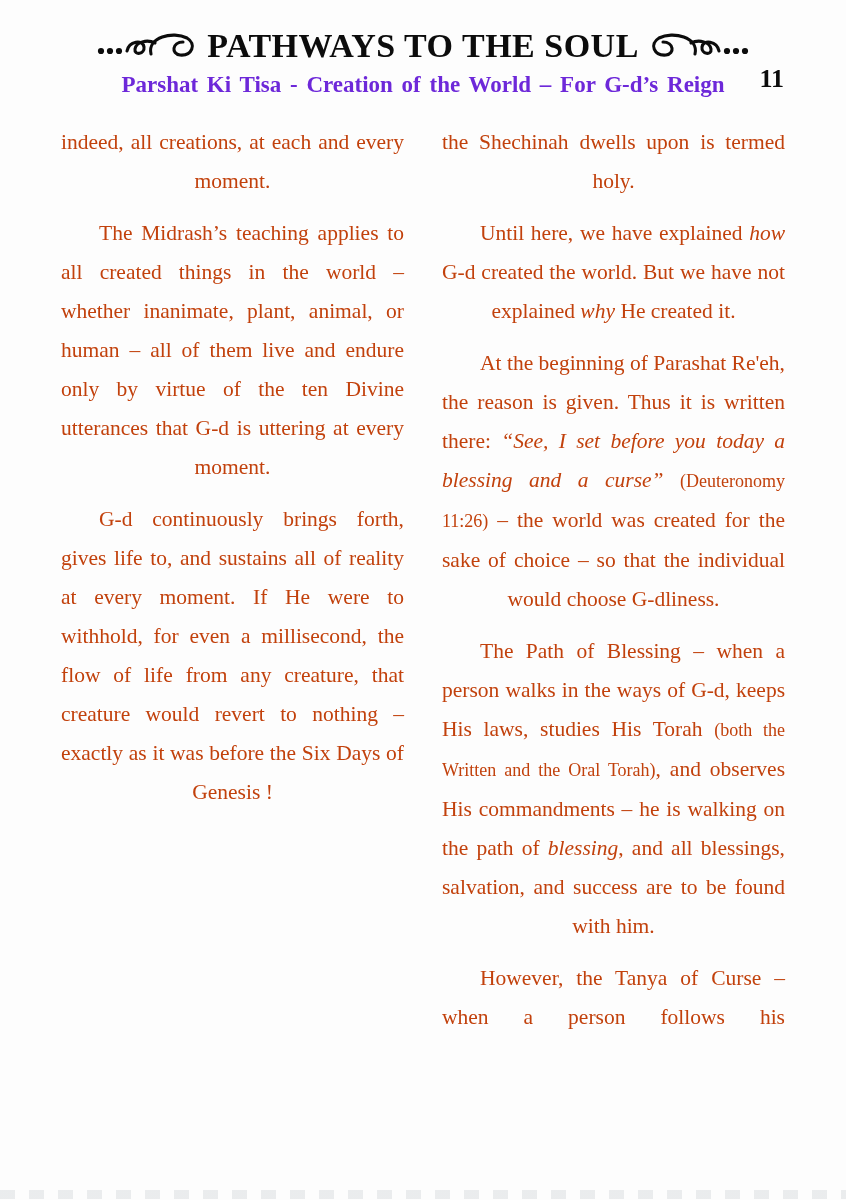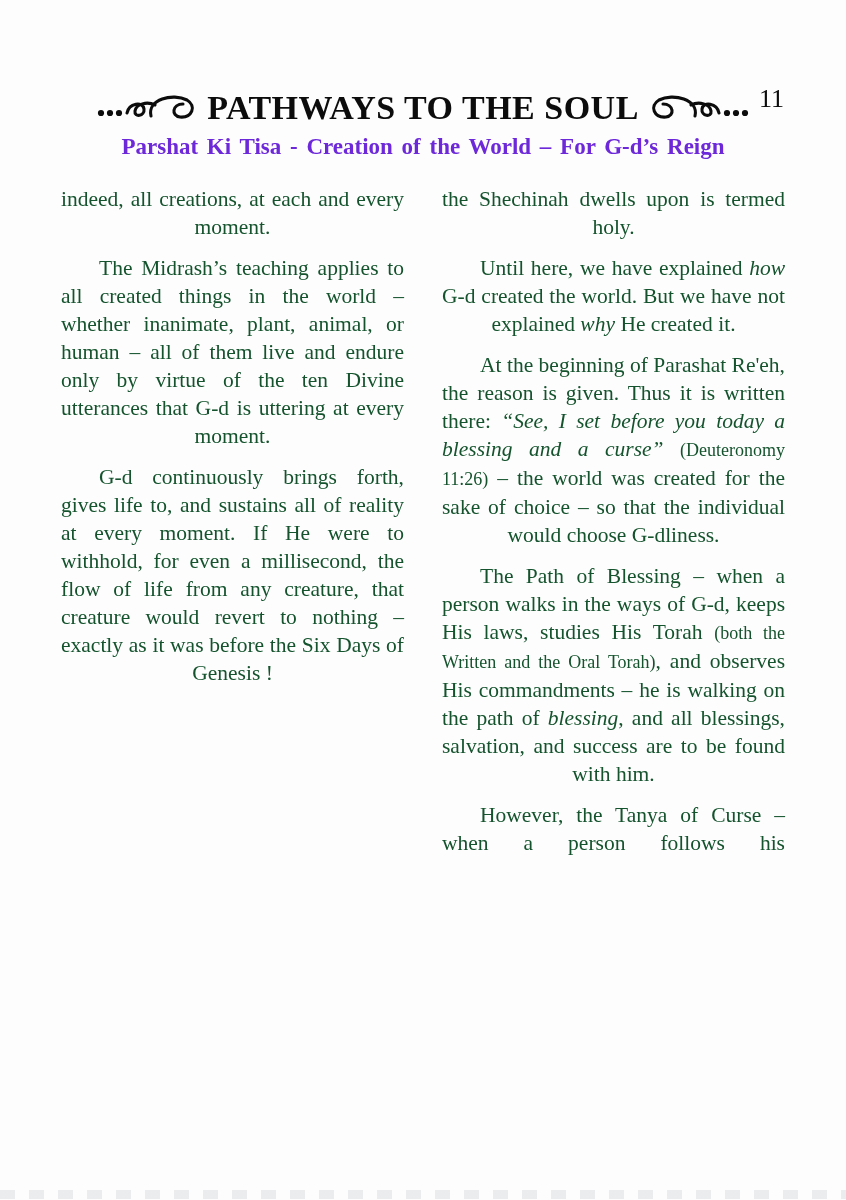--- a/index.html
+++ b/index.html
@@ -11,23 +11,22 @@
     position: relative;
     width: 846px;
     height: 1200px;
     background: #fdfdfd;
     color: #1b1b1b;
     font-family: "Liberation Serif", "DejaVu Serif", serif;
     overflow: hidden;
   }
   
   .header {
-    padding-top: 46px;
+    padding-top: 24px;
     position: relative;
-    margin-top: 40px;
   }
   .title-row {
     display: flex;
     align-items: center;
     justify-content: center;
     height: 44px;
   }
   .title {
     margin: 0 8px;
     font-size: 34px;
@@ -35,23 +34,23 @@
     letter-spacing: 0.5px;
     color: #0c0c0c;
     white-space: nowrap;
   }
   .orn { display: inline-flex; align-items: center; }
   .orn svg { display: block; }
   .orn-right svg { transform: scaleX(-1); }
   .page-num {
     position: absolute;
     right: 62px;
-    top: 44px;
+    top: 64px;
     font-size: 26px;
-    font-weight: 400;
+    font-weight: 700;
     color: #0c0c0c;
   }
   .subtitle {
     margin: 4px 0 0 0;
     text-align: center;
     font-size: 23px;
     font-weight: 700;
     word-spacing: 3px;
     color: #6d28d9;
   }
@@ -62,23 +61,23 @@
     padding: 0 61px;
     margin-top: 25px;
   }
   .col {
     width: 343px;
     flex: 0 0 343px;
   }
   .para {
     margin: 0 0 13px 0;
     font-size: 21.5px;
-    line-height: 28px;
+    line-height: 39px;
     text-align: justify;
-    color: #14532d;
+    color: #c2410c;
   }
   .para.indent { text-indent: 38px; }
   .para.last-center  { text-align-last: center; }
   .para.last-justify { text-align-last: justify; }
   .run-normal { }
   .run-italic { font-style: italic; }
   .run-small  { font-size: 18px; }
   
   .bottom-artifact {
     position: absolute;

